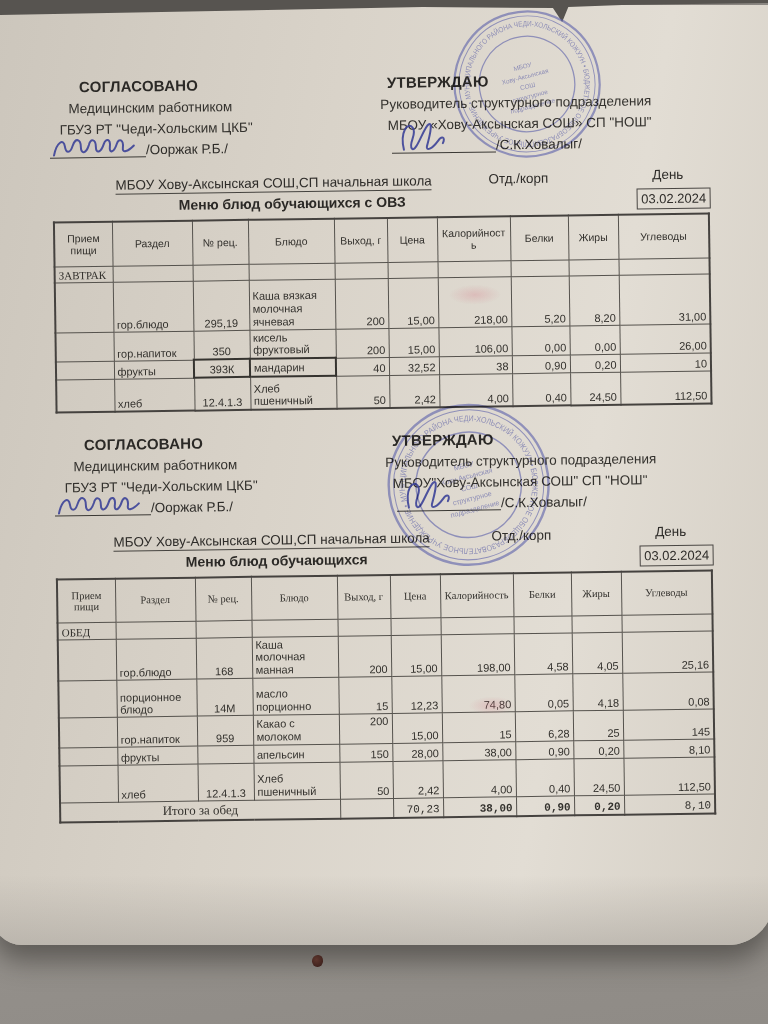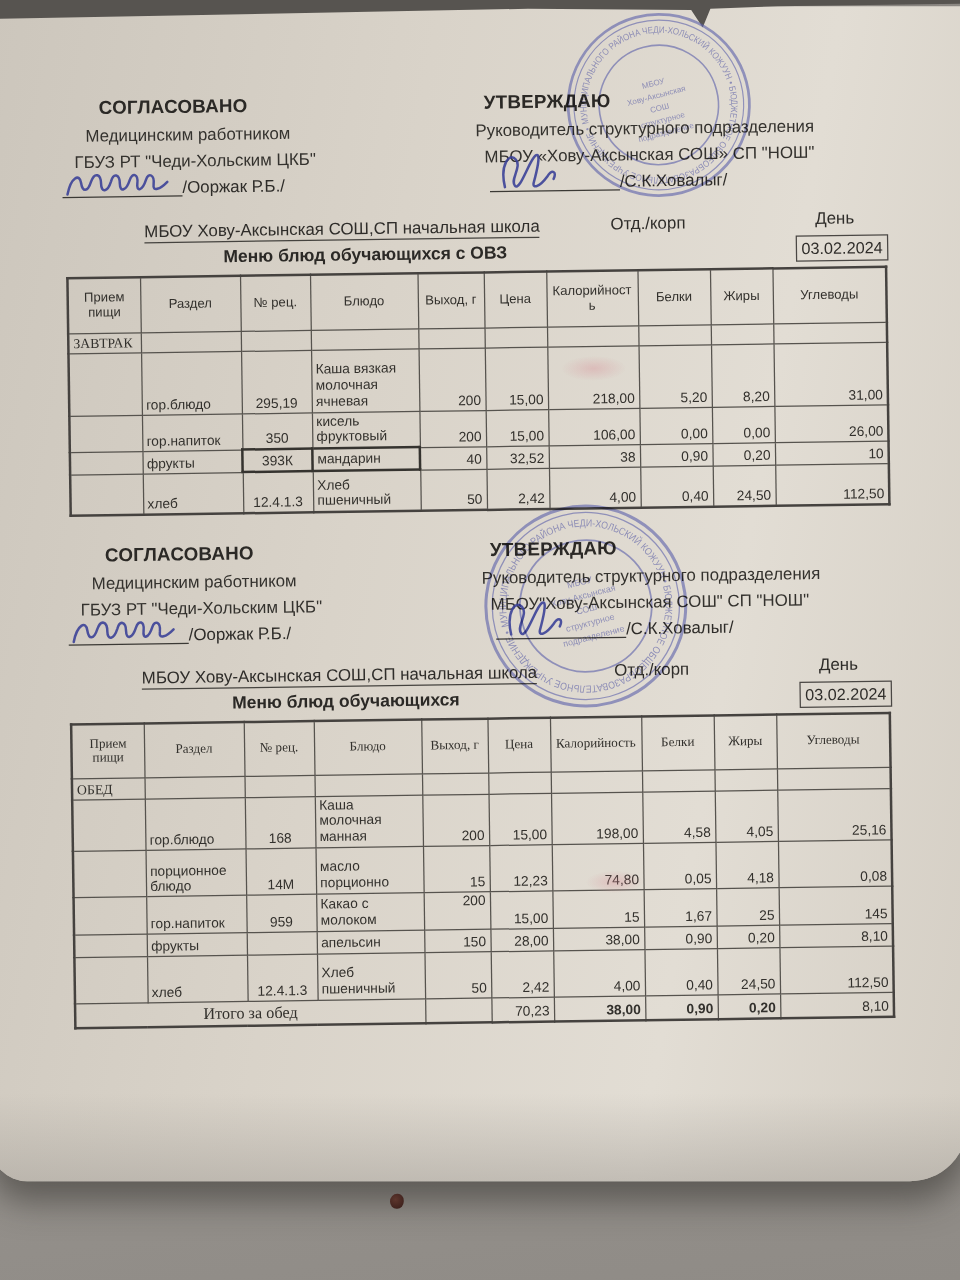--- a/index.html
+++ b/index.html
@@ -67,21 +67,21 @@
   td.c1{text-align:left;font-size:11px;}
   td.c2{text-align:center;vertical-align:middle;font-size:11px;}
   td.c3{text-align:left;vertical-align:top;font-size:10.5px;line-height:1.18;}
   td.c4,td.c5,td.c6,td.c7,td.c8,td.c9{text-align:right;}
   .t1 .hrow{height:44px;} .t1 .r0{height:16px;} .t1 .r1{height:50px;} .t1 .r2{height:28px;}
   .t1 .r3{height:18px;} .t1 .r4{height:33px;}
   .t2 .hrow{height:43px;} .t2 .r0{height:17px;} .t2 .r1{height:38px;} .t2 .r2{height:37px;}
   .t2 .r3{height:30px;} .t2 .r4{height:18px;} .t2 .r5{height:37px;} .t2 .total-row{height:19px;}
   .t1 .r3 td.c2,.t1 .r3 td.c3{border:2px solid #35332f;}
   .t2 .r3 td.c4{vertical-align:top;text-align:right;}
-  .total-row td{font-family:Liberation Sans, sans-serif;}
+  .total-row td{font-family:Liberation Mono, monospace;}
   .total-row .total-label{font-family:"Liberation Serif",serif;font-size:13px;text-align:center;vertical-align:middle;}
   .total-row td{text-align:right;font-size:11px;}
   .total-row .tc2,.total-row .tc3,.total-row .tc4{font-weight:bold;}
 
   
   .stamp{position:absolute;opacity:.6;mix-blend-mode:multiply;pointer-events:none;}
   .stamp svg{display:block;transform:rotate(-14deg);}
   #stamp1{left:455px;top:8px;width:156px;height:156px;}
   #stamp2{left:383px;top:400px;width:172px;height:172px;}
 
@@ -334,21 +334,21 @@
               <td class="c9">0,08</td>
             </tr>
             <tr class="r3">
               <td class="c0"></td>
               <td class="c1">гор.напиток</td>
               <td class="c2">959</td>
               <td class="c3">Какао с молоком</td>
               <td class="c4">200</td>
               <td class="c5">15,00</td>
               <td class="c6">15</td>
-              <td class="c7">1,67</td>
+              <td class="c7">6,28</td>
               <td class="c8">25</td>
               <td class="c9">145</td>
             </tr>
             <tr class="r4">
               <td class="c0"></td>
               <td class="c1">фрукты</td>
               <td class="c2"></td>
               <td class="c3">апельсин</td>
               <td class="c4">150</td>
               <td class="c5">28,00</td>

